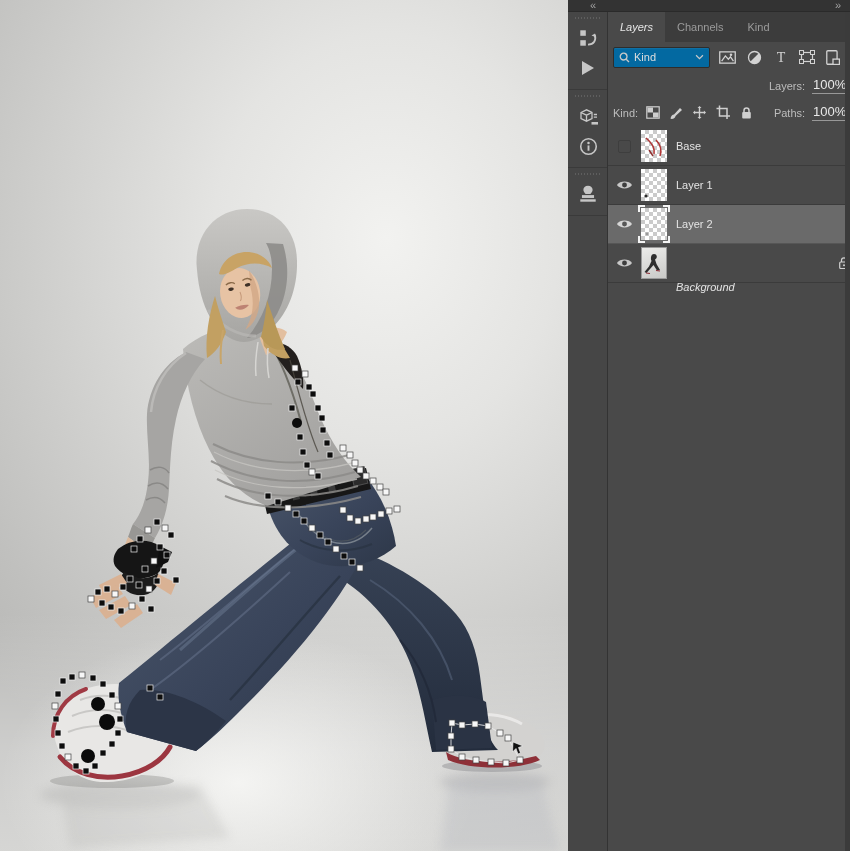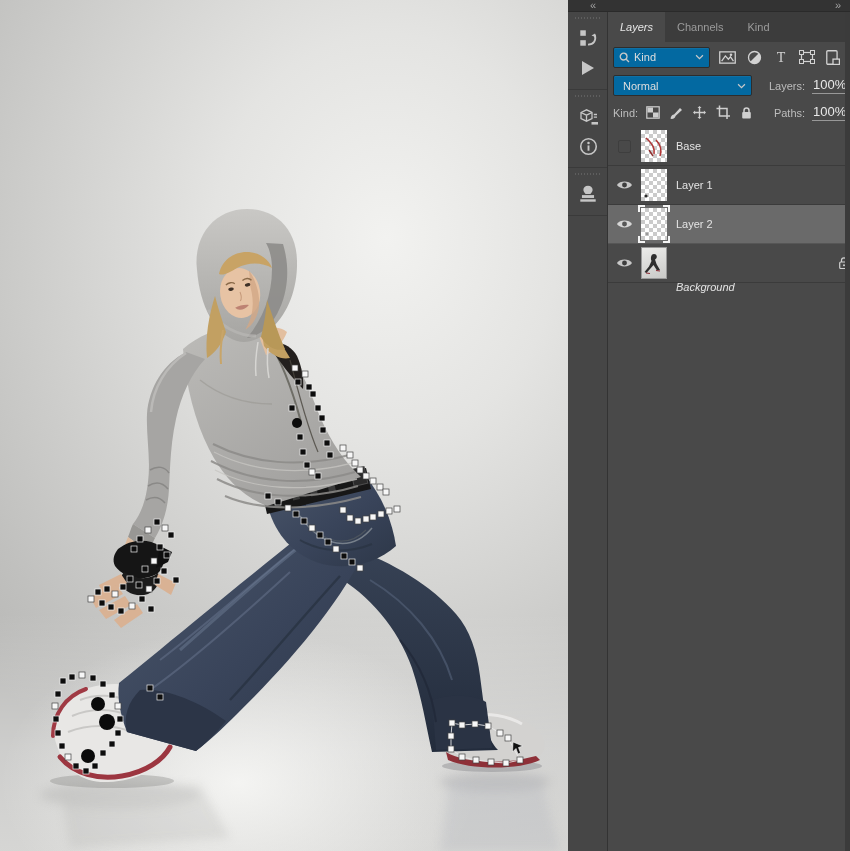--- a/index.html
+++ b/index.html
@@ -425,26 +425,20 @@
                   <rect x="6.5" y="8.5" width="6" height="5" fill="#494949" stroke="#d2d2d2" stroke-width="1.2"></rect>
                 </svg>
             </span>
             <span class="toggle">
                 <i></i>
               </span>
           </div>
         </div>
 
         <div class="row-ctl blend-row">
-          <div class="select blend-select">
-            <span class="sel-txt">Normal</span>
-            <svg width="9" height="6" viewBox="0 0 10 7">
-                <path d="M1 1.5 L5 5.5 L9 1.5" stroke="#c9c9c9" stroke-width="1.4" fill="none"></path>
-              </svg>
-          </div>
           <div class="right-ctl">
             <span class="rc-label">Layers:</span>
             <span class="uval">100%</span>
             <span class="chev">
               <svg width="9" height="6" viewBox="0 0 10 7">
                   <path d="M1 1.5 L5 5.5 L9 1.5" stroke="#c9c9c9" stroke-width="1.4" fill="none"></path>
                 </svg>
             </span>
           </div>
         </div>

